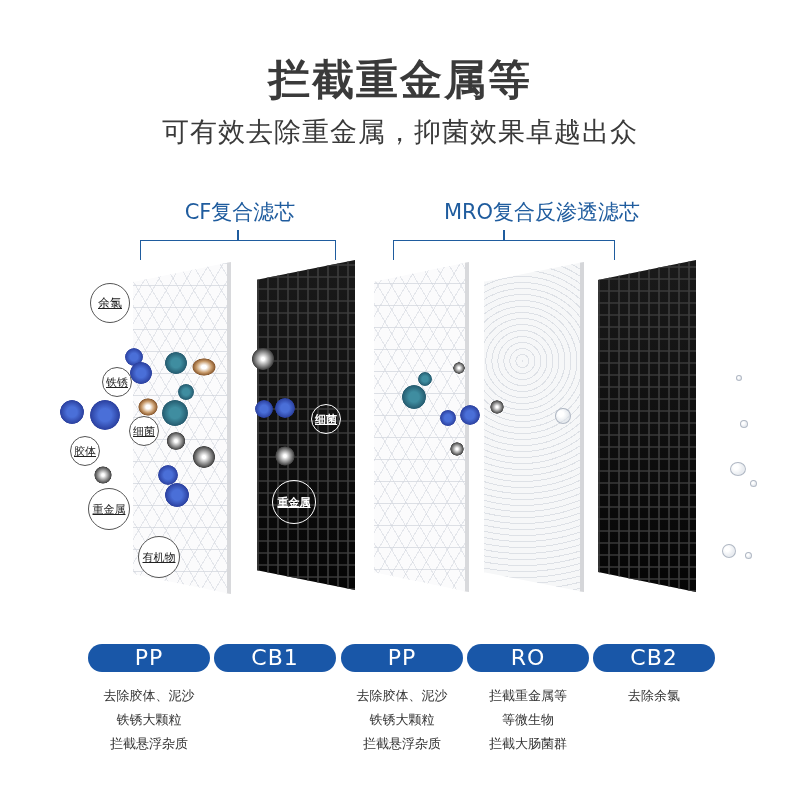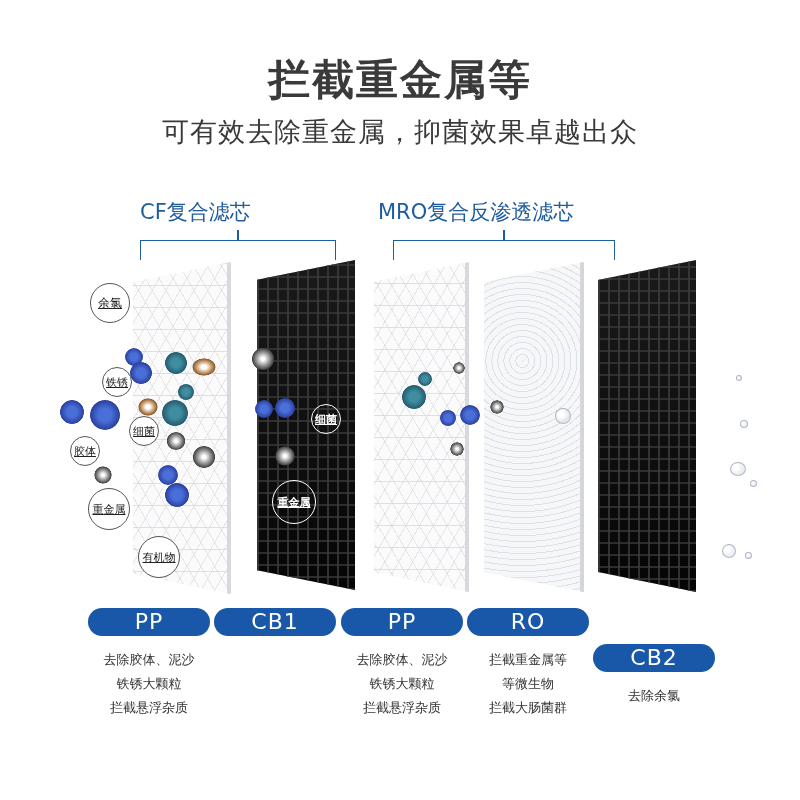--- a/index.html
+++ b/index.html
@@ -2,21 +2,21 @@
 <html><head>
 <meta charset="utf-8">
 <style>
   * { margin:0; padding:0; box-sizing:border-box; }
   html, body { width:800px; height:800px; background:#ffffff; overflow:hidden; }
   body { font-family: "DejaVu Sans", "Liberation Sans", sans-serif; position:relative; color:#333; }
 
   .title { position:absolute; top:52px; left:0; width:800px; text-align:center; font-size:42px; font-weight:bold; color:#3a3a3a; letter-spacing:2px; }
   .subtitle { position:absolute; top:114px; left:0; width:800px; text-align:center; font-size:27px; color:#3a3a3a; letter-spacing:1px; }
 
-  .group-label { position:absolute; top:198px; font-size:21px; color:#1f5c9e; text-align:left; }
+  .group-label { position:absolute; top:198px; font-size:21px; color:#1f5c9e; text-align:center; }
   .bracket { position:absolute; border:1.5px solid #1f5c9e; border-bottom:none; height:20px; top:240px; }
   .bracket-stem { position:absolute; width:1.5px; background:#1f5c9e; height:10px; top:230px; }
 
   .panel { position:absolute; transform-origin:left center; }
   .panel-white {
     background:
       repeating-linear-gradient(60deg, rgba(210,214,222,0.55) 0 1px, transparent 1px 12px),
       repeating-linear-gradient(-60deg, rgba(210,214,222,0.55) 0 1px, transparent 1px 12px),
       repeating-linear-gradient(0deg, rgba(200,205,214,0.6) 0 1px, transparent 1px 22px),
       #fbfbfc;
@@ -45,35 +45,35 @@
   .bubble-label.dark { background:transparent; border:1.5px solid #fff; color:#fff; font-weight:bold; }
 
   .germ { position:absolute; border-radius:50%; }
   .germ.blue { background:radial-gradient(circle,#4a6fd8 30%,#2a3f9e 70%,rgba(42,63,158,0) 72%); }
   .germ.teal { background:radial-gradient(circle,#3f8da0 30%,#245a6e 70%,rgba(36,90,110,0) 72%); }
   .particle { position:absolute; border-radius:50%; }
   .particle.grey { background:radial-gradient(circle,#fff 10%,#888 45%,#444 65%,rgba(0,0,0,0) 70%); }
   .particle.brown { background:radial-gradient(ellipse,#fff 15%,#c79a6a 45%,#8a5a30 65%,rgba(0,0,0,0) 70%); }
   .drop { position:absolute; border-radius:50%; border:1px solid rgba(150,160,175,0.7); background:radial-gradient(circle at 35% 35%,#fff 20%,rgba(220,225,232,0.6) 60%); }
 
-  .stage { position:absolute; top:608px; width:122px; text-align:center; }
+  .stage { position:absolute; top:644px; width:122px; text-align:center; }
   .pill { height:28px; border-radius:14px; background:#1957a8; color:#fff; font-size:22px; line-height:28px; letter-spacing:1px; }
   .desc { margin-top:12px; font-size:13px; line-height:24px; color:#333; }
 </style>
 </head>
 <body>
 
 <div class="title">拦截重金属等</div>
 <div class="subtitle">可有效去除重金属，抑菌效果卓越出众</div>
 
 <div class="group-label" style="left:140px;width:200px;">CF复合滤芯</div>
 <div class="bracket-stem" style="left:237px;"></div>
 <div class="bracket" style="left:140px;width:196px;"></div>
 
-<div class="group-label" style="left:378px;width:300px;">MRO复合反渗透滤芯</div>
+<div class="group-label" style="left:392px;width:300px;">MRO复合反渗透滤芯</div>
 <div class="bracket-stem" style="left:503px;"></div>
 <div class="bracket" style="left:393px;width:222px;"></div>
 
 <div class="panel panel-white" style="left:133px;top:262px;width:98px;height:332px;clip-path:polygon(0 6%,100% 0,100% 100%,0 94%);"></div>
 <div class="panel panel-black" style="left:257px;top:260px;width:98px;height:330px;clip-path:polygon(0 6%,100% 0,100% 100%,0 94%);"></div>
 <div class="panel panel-white" style="left:374px;top:262px;width:95px;height:330px;clip-path:polygon(0 6%,100% 0,100% 100%,0 94%);"></div>
 <div class="panel panel-fine" style="left:484px;top:262px;width:100px;height:330px;clip-path:polygon(0 6%,100% 0,100% 100%,0 94%);"></div>
 <div class="panel panel-black" style="left:598px;top:260px;width:98px;height:332px;clip-path:polygon(0 6%,100% 0,100% 100%,0 94%);"></div>
 
 <div class="germ blue" style="left:60px;top:400px;width:24px;height:24px;"></div>
@@ -144,18 +144,18 @@
 
 <div class="stage" style="left:467px;">
   <div class="pill">RO</div>
   <div class="desc">
     <div>拦截重金属等</div>
     <div>等微生物</div>
     <div>拦截大肠菌群</div>
   </div>
 </div>
 
-<div class="stage" style="left:593px;margin-top:36px;">
+<div class="stage" style="left:593px;">
   <div class="pill">CB2</div>
   <div class="desc">
     <div>去除余氯</div>
   </div>
 </div>
 
 </body></html>

